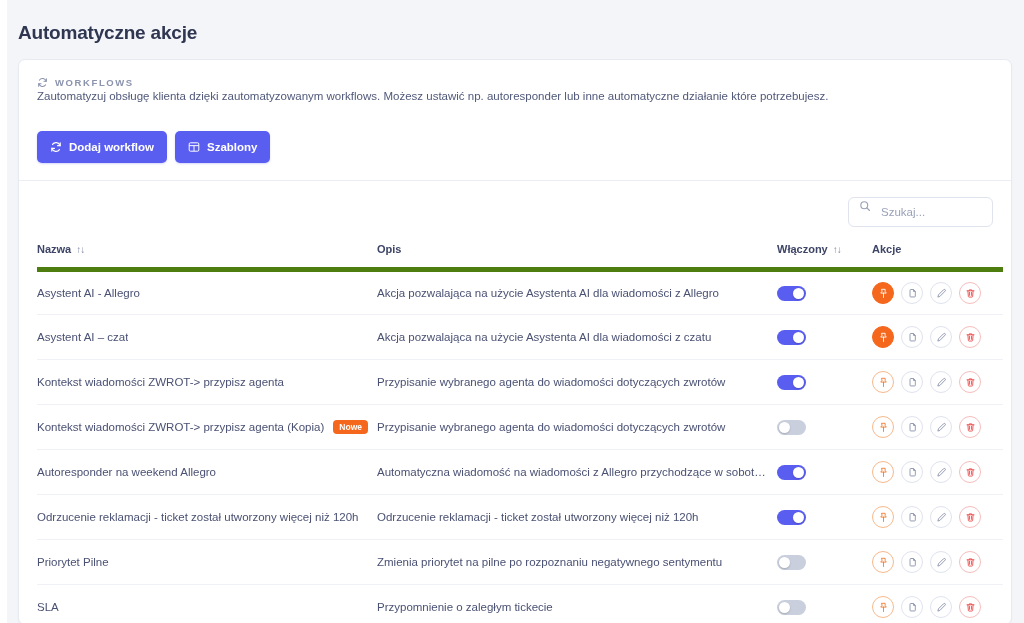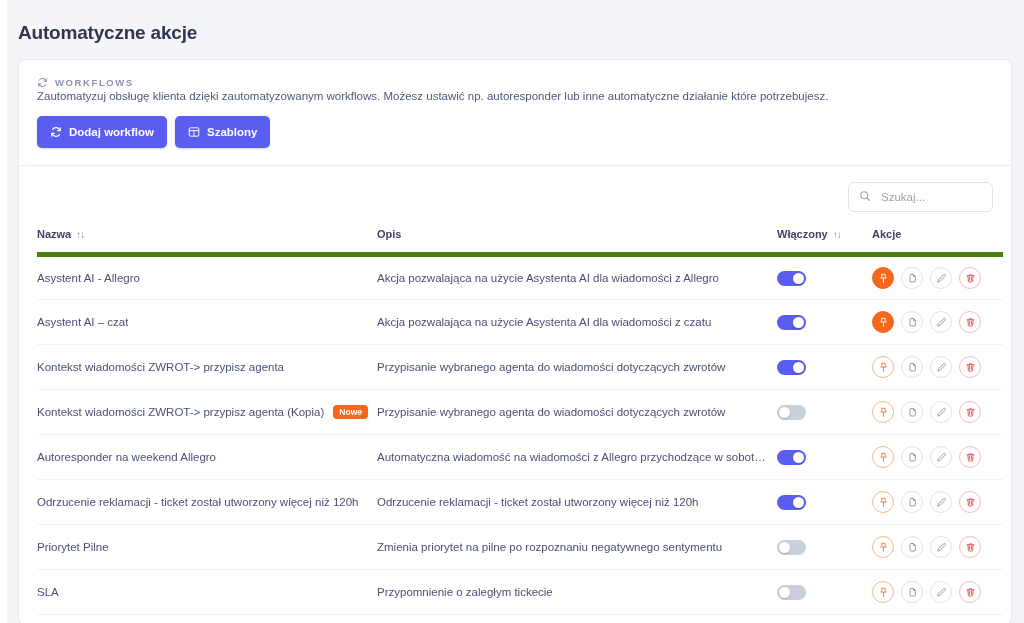--- a/index.html
+++ b/index.html
@@ -68,21 +68,21 @@
     font-weight: bold;
     letter-spacing: 1.6px;
     color: #8b93ad;
     text-transform: uppercase;
   }
   .eyebrow svg { display: block; }
   .card-desc {
     font-size: 11.5px;
     color: #51597a;
     line-height: 16px;
-    margin-bottom: 12px;
+    margin-bottom: 27px;
   }
 
   .btn-row { display: flex; gap: 8px; }
   .btn {
     display: inline-flex; align-items: center; gap: 7px;
     height: 28px;
     padding: 16px 13px;
     border: none; border-radius: 5px;
     background: #5a5ef0;
     color: #ffffff;
@@ -95,21 +95,21 @@
   }
   .btn svg { display:block; }
 
   
   .toolbar {
     padding: 16px 18px 12px 18px;
     display: flex;
     justify-content: flex-end;
   }
   .search-box {
-    display: flex; align-items: center; gap: 8px;
+    display: flex; gap: 8px;
     width: 145px; height: 30px;
     padding: 0 10px;
     border: 1px solid #dfe3ee;
     border-radius: 6px;
     background: #ffffff;
   }
   .search-box input {
     border: none; outline: none;
     background: transparent;
     font-family: inherit;

